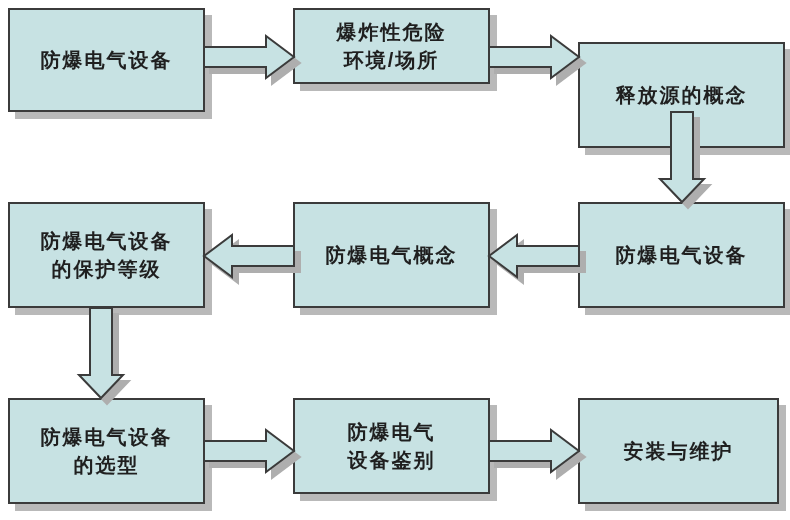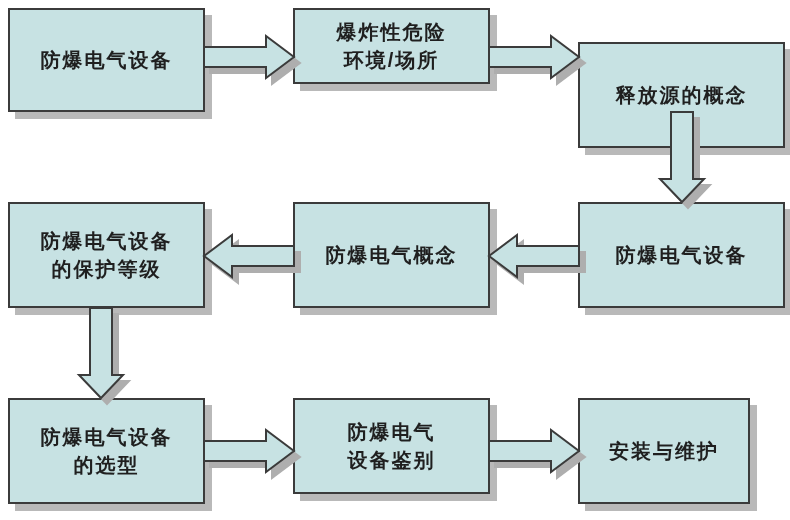--- a/index.html
+++ b/index.html
@@ -36,21 +36,21 @@
   }
   
   .n1 { left: 8px;   top: 8px;   width: 197px; height: 104px; }
   .n2 { left: 293px; top: 8px;   width: 197px; height: 76px; }
   .n3 { left: 578px; top: 6px;   width: 207px; height: 106px; margin-top: 36px; }
   .n4 { left: 578px; top: 202px; width: 207px; height: 106px; }
   .n5 { left: 293px; top: 202px; width: 197px; height: 106px; text-align: center; }
   .n6 { left: 8px;   top: 202px; width: 197px; height: 106px; }
   .n7 { left: 8px;   top: 398px; width: 197px; height: 106px; }
   .n8 { left: 293px; top: 398px; width: 197px; height: 96px; }
-  .n9 { left: 578px; top: 398px; width: 172px; height: 106px; }
+  .n9 { left: 578px; top: 398px; width: 201px; height: 106px; }
 
   .arrow {
     position: absolute;
     overflow: visible;
   }
   .arrow polygon {
     fill: #c7e2e3;
     stroke: #3b3b3b;
     stroke-width: 2;
   }

